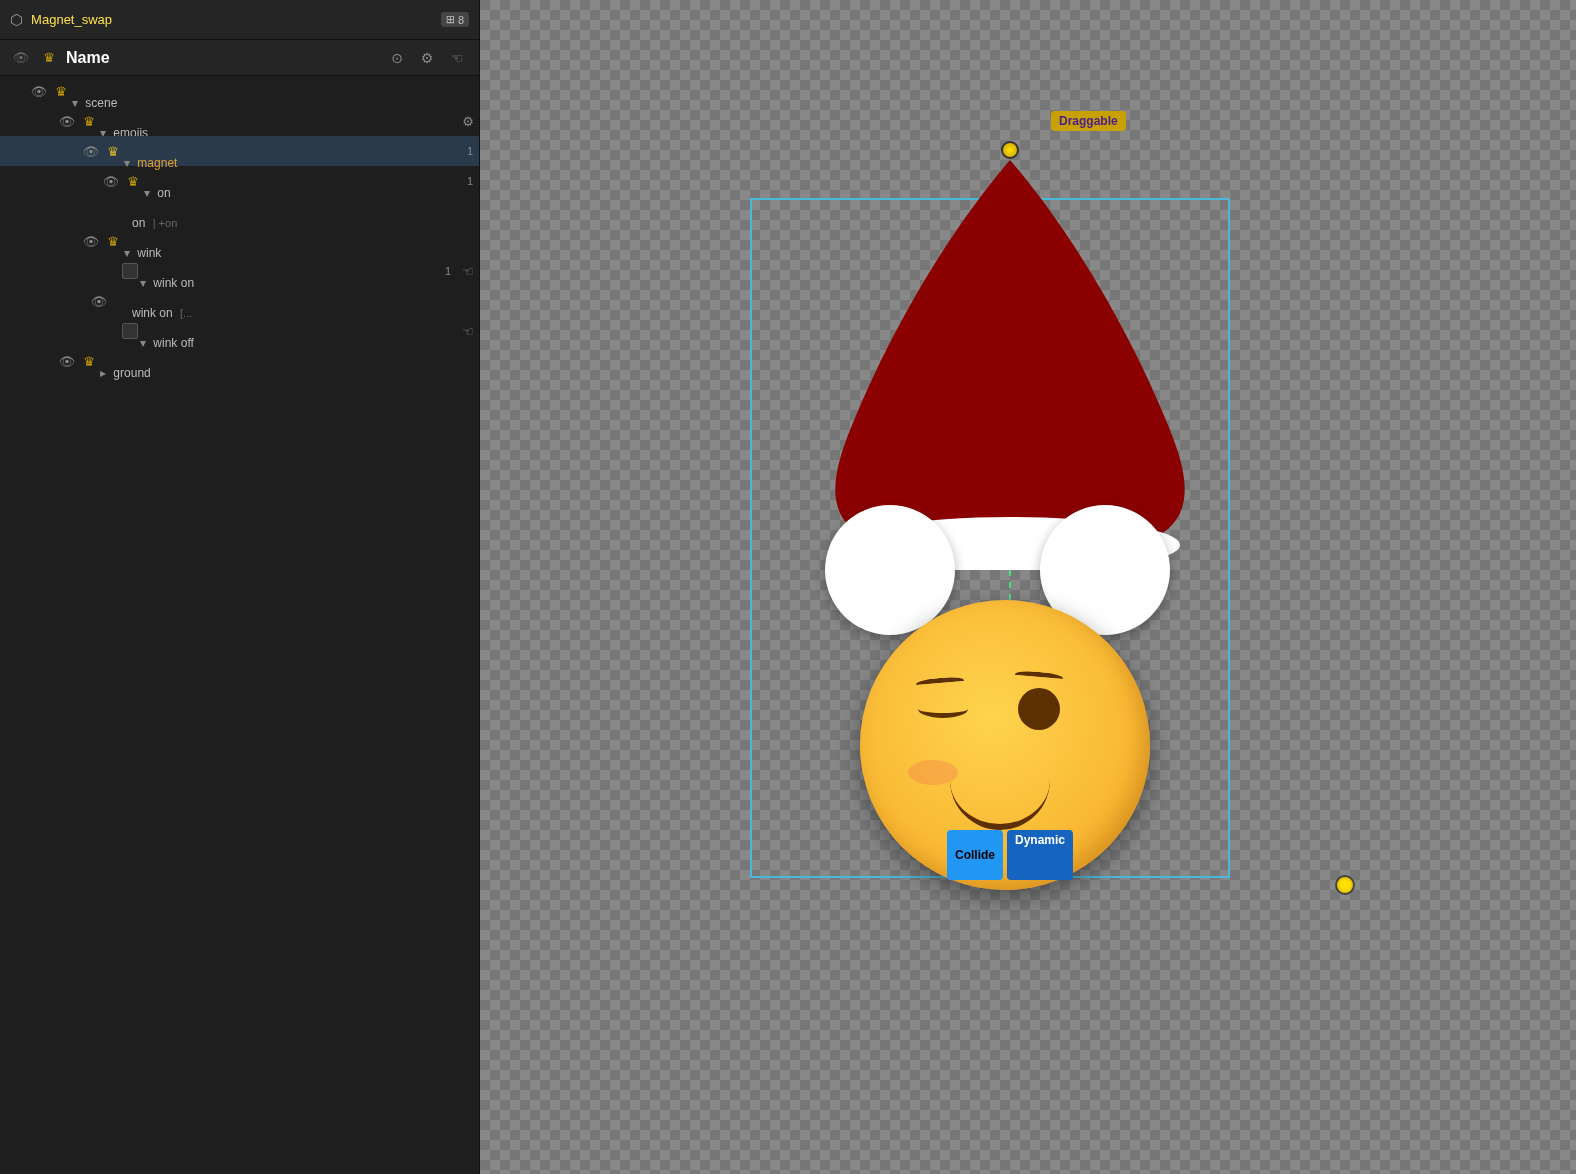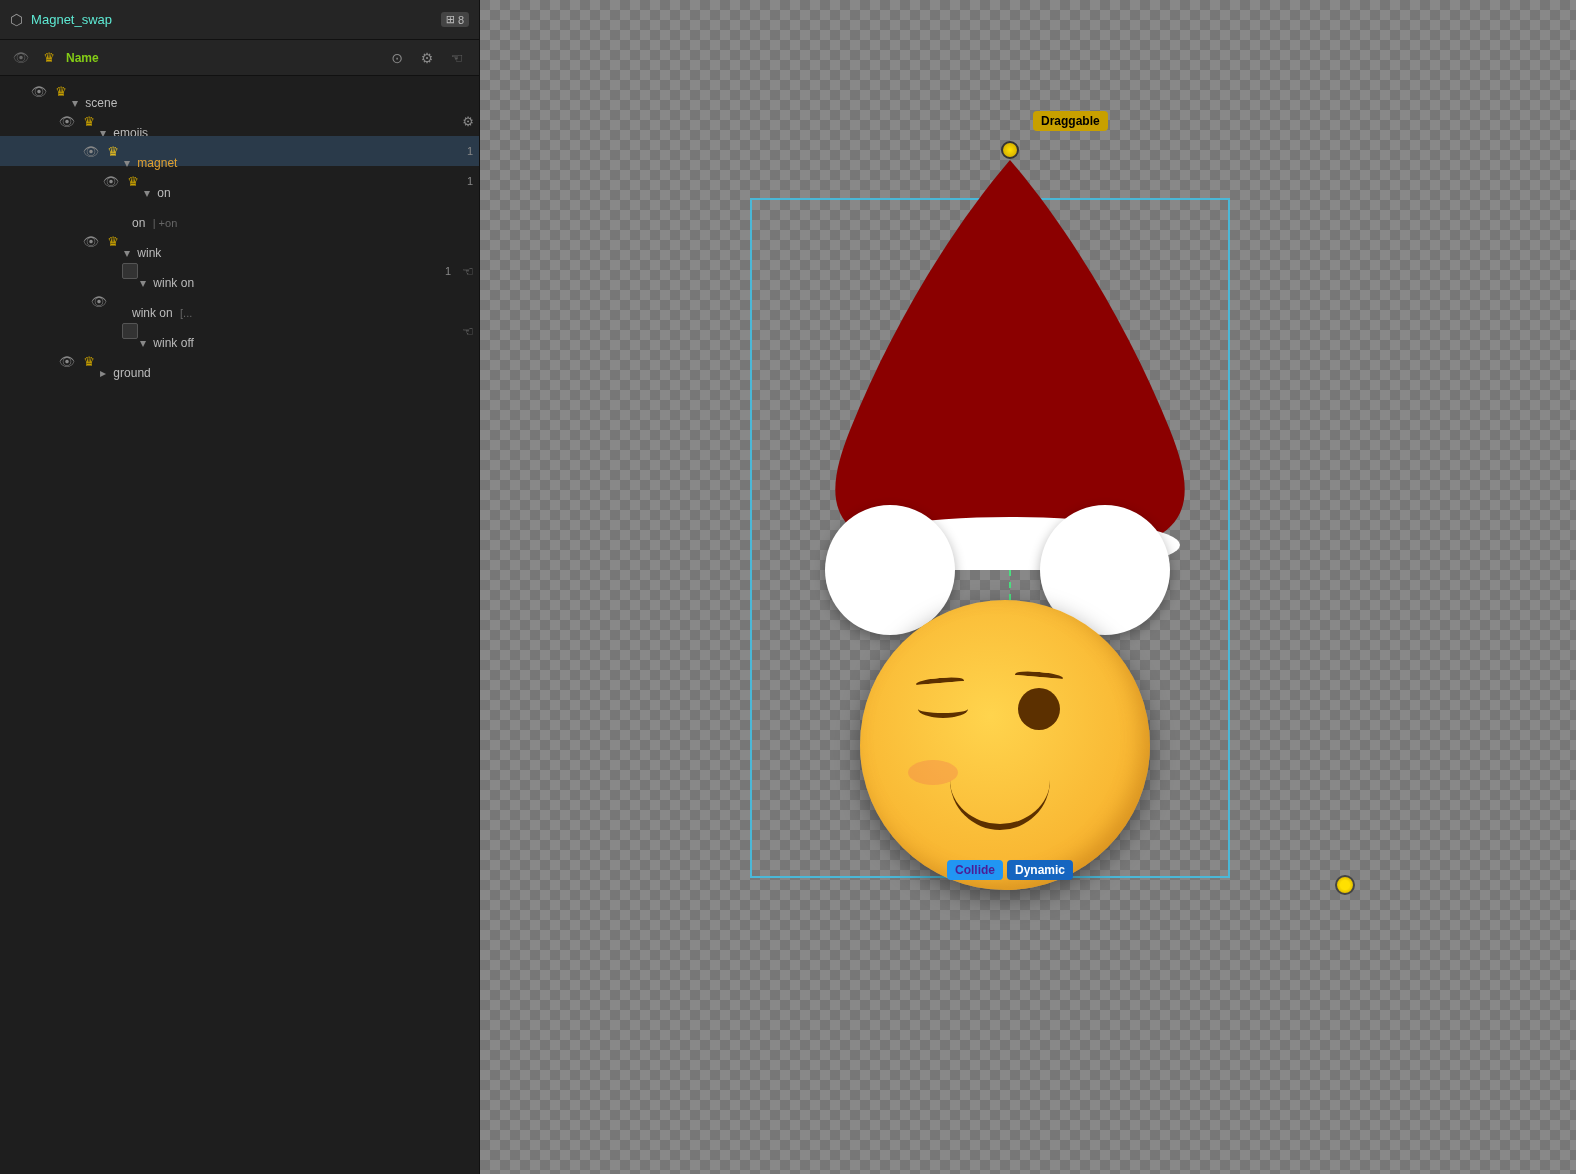--- a/index.html
+++ b/index.html
@@ -33,21 +33,21 @@
       gap: 8px;
       border-bottom: 1px solid #111;
     }
 
     .panel-title-icon {
       color: #999;
       font-size: 15px;
     }
 
     .panel-title-text {
-      color: #5eead4;
+      color: #fde047;
       font-size: 13px;
       font-weight: 500;
       flex: 1;
     }
 
     .header-badge {
       background: #444;
       color: #bbb;
       border-radius: 3px;
       padding: 1px 5px;
@@ -62,22 +62,22 @@
       height: 36px;
       background: #252525;
       display: flex;
       align-items: center;
       padding: 0 10px;
       border-bottom: 1px solid #111;
       gap: 6px;
     }
     .col-header-name {
       flex: 1;
-      color: #84cc16;
-      font-size: 12px;
+      color: #ffffff;
+      font-size: 16px;
       font-weight: 600;
     }
     .col-header-icon {
       color: #888;
       font-size: 14px;
       cursor: pointer;
       width: 24px;
       text-align: center;
     }
 
@@ -382,45 +382,45 @@
       border-radius: 50%;
       border: 2px solid #444;
       top: 370px;
       left: 295px;
     }
 
     
     .label-draggable {
       position: absolute;
       background: #c8a000;
-      color: #000000;
+      color: #4c1d95;
       font-size: 12px;
       font-weight: 600;
       padding: 3px 8px;
       border-radius: 4px;
       top: -32px;
-      left: 30px;
+      left: 48px;
       white-space: nowrap;
     }
 
     
     .bottom-labels {
       position: absolute;
       bottom: 10px;
       left: 50%;
       transform: translateX(-50%);
       display: flex;
       gap: 4px;
     }
     .badge-collide {
       background: #2196F3;
-      color: #4c1d95;
+      color: #000000;
       font-size: 12px;
       font-weight: 600;
-      padding: 3px 8px;
+      padding: 18px 8px;
       border-radius: 4px;
     }
     .badge-dynamic {
       background: #1565C0;
       color: white;
       font-size: 12px;
       font-weight: 600;
       padding: 3px 8px;
       border-radius: 4px;
     }

